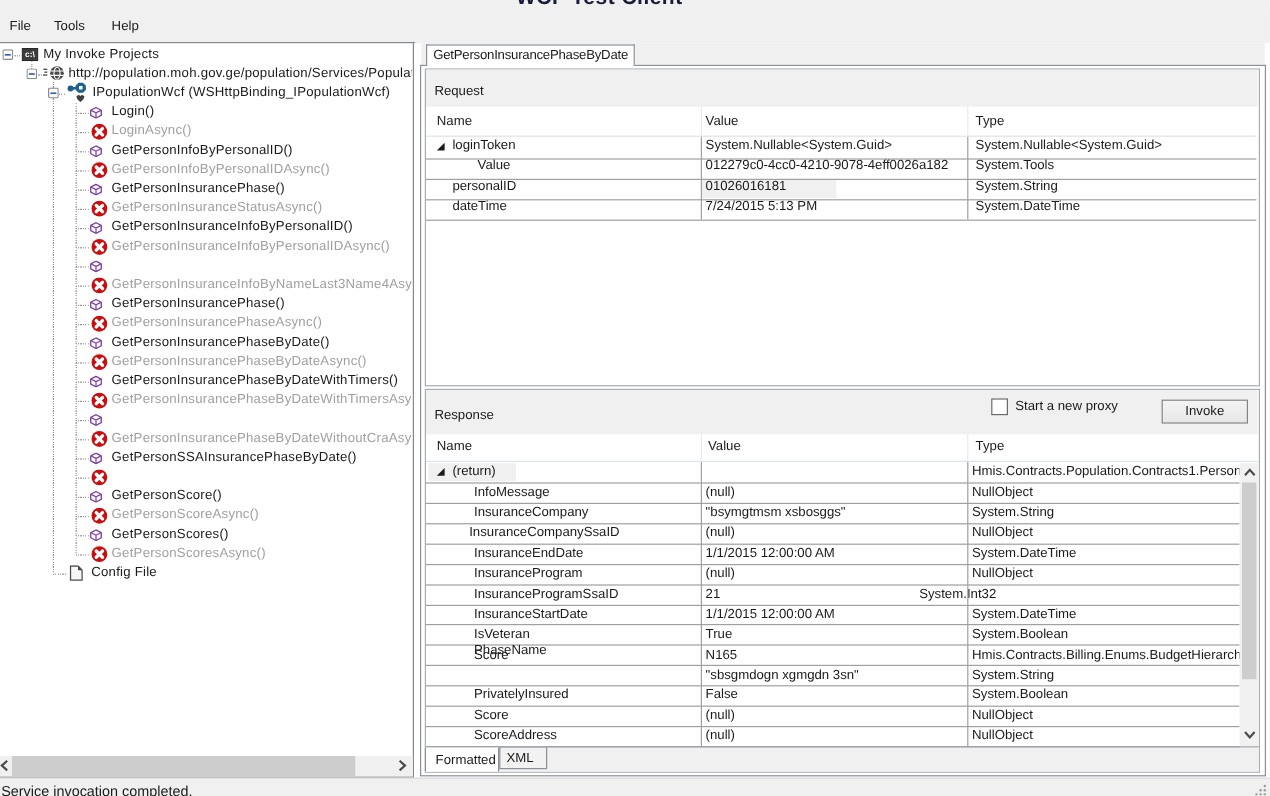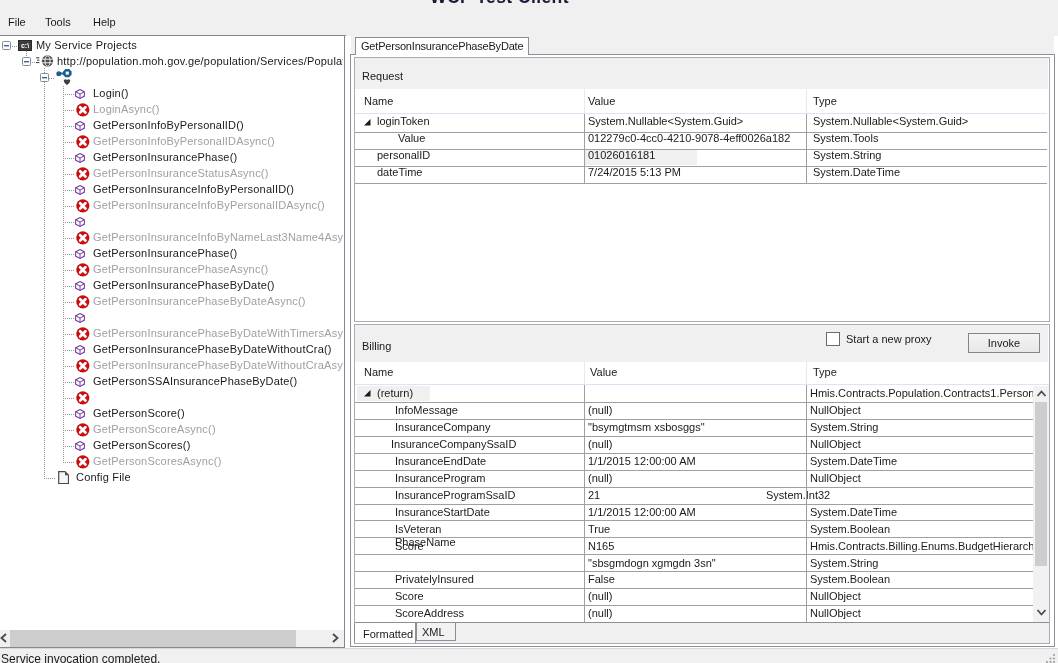--- a/index.html
+++ b/index.html
@@ -23,40 +23,41 @@
 <div class="ab" style="left:-1px;top:35px;width:346px;height:613px;background:#fff;border:1px solid #828790"></div>
 <div class="ab" style="left:0;top:36px;width:343px;height:588px;overflow:hidden">
 <div class="vdot" style="left:26px;top:15px;height:7px"></div>
 <div class="vdot" style="left:44px;top:32px;height:410px"></div>
 <div class="vdot" style="left:63px;top:50px;height:376px"></div>
 <div class="hdot" style="left:11.5px;top:9.5px;width:6px"></div>
 <svg class="ab" style="left:18px;top:4.0px" width="14" height="11" viewBox="0 0 14 11">
       <rect x="0.5" y="0.5" width="13" height="10" fill="#3d3d3d" stroke="#2a2a2a"></rect>
       <text x="7" y="7.8" font-family="Liberation Sans" font-size="7" font-weight="bold" fill="#fff" text-anchor="middle">c:\</text>
     </svg>
-<div class="ab nw tl" style="left:36px;top:3.0px">My Service Projects</div>
+<div class="ab nw tl" style="left:36px;top:3.0px">My Invoke Projects</div>
 <div class="hdot" style="left:30px;top:25.5px;width:7px"></div>
 <svg class="ab" style="left:36px;top:19.0px" width="18" height="13" viewBox="0 0 18 13">
       <rect x="0" y="2.2" width="3.4" height="1.1" fill="#4a4a4a"></rect>
       <rect x="1" y="4.6" width="2.4" height="1.1" fill="#4a4a4a"></rect>
       <rect x="0" y="7" width="3.4" height="1.1" fill="#4a4a4a"></rect>
       <circle cx="11.5" cy="6" r="5.7" fill="#4a4a4a"></circle>
       <ellipse cx="11.5" cy="6" rx="2.5" ry="5" fill="none" stroke="#fff" stroke-width="0.9"></ellipse>
       <line x1="6" y1="4.2" x2="17" y2="4.2" stroke="#fff" stroke-width="0.9"></line>
       <line x1="6" y1="7.8" x2="17" y2="7.8" stroke="#fff" stroke-width="0.9"></line>
     </svg>
 <div class="ab nw tl" style="left:57px;top:19.0px">http://population.moh.gov.ge/population/Services/PopulationService.svc</div>
 <div class="hdot" style="left:49px;top:41.5px;width:6px"></div>
 <svg class="ab" style="left:55px;top:30.5px" width="18" height="19" viewBox="0 0 18 19">
       <circle cx="3.8" cy="6.8" r="2.5" fill="#1a6190"></circle>
       <path d="M3.8 6.8 L12.3 6.1" stroke="#1a6190" stroke-width="2"></path>
       <path d="M10.4 2 L14.2 2 L16.6 4.4 L16.6 7.8 L14.2 10.2 L10.4 10.2 L8 7.8 L8 4.4 Z" fill="#1a6190"></path>
       <rect x="10.8" y="4.6" width="3" height="3" fill="#fff"></rect>
       <path d="M8.7 13.5 q1.6-2.4 3.3-0.4 q1.7-2 3.3 0.4 q0 2.2-3.3 4.4 q-3.3-2.2-3.3-4.4 Z" fill="#3f3f3f"></path>
     </svg>
+<div class="ab nw tl" style="left:77px;top:35.0px">IPopulationWcf (WSHttpBinding_IPopulationWcf)</div>
 <div class="hdot" style="left:63px;top:57.5px;width:11px"></div>
 <svg class="ab" style="left:75px;top:52.5px" width="10" height="10" viewBox="0 0 10 10">
       <path d="M5 0.6 L9.4 2.9 L9.4 7.1 L5 9.4 L0.6 7.1 L0.6 2.9 Z" fill="#fff" stroke="#7a3da0" stroke-width="1.1"></path>
       <path d="M5 5 L5 9.2 M5 5 L1 3 M5 5 L9 3" fill="none" stroke="#7a3da0" stroke-width="1"></path>
     </svg>
 <div class="ab nw tl" style="left:93px;top:51.0px">Login()</div>
 <div class="hdot" style="left:63px;top:73.5px;width:11px"></div>
 <svg class="ab" style="left:75.5px;top:66.5px" width="14" height="14" viewBox="0 0 14 14">
       <circle cx="6.8" cy="6.8" r="6.6" fill="#cb0d0d"></circle>
       <path d="M4.2 4.2 L9.4 9.4 M9.4 4.2 L4.2 9.4" stroke="#fff" stroke-width="2.8" stroke-linecap="round"></path>
@@ -131,32 +132,32 @@
 <svg class="ab" style="left:75.5px;top:258.5px" width="14" height="14" viewBox="0 0 14 14">
       <circle cx="6.8" cy="6.8" r="6.6" fill="#cb0d0d"></circle>
       <path d="M4.2 4.2 L9.4 9.4 M9.4 4.2 L4.2 9.4" stroke="#fff" stroke-width="2.8" stroke-linecap="round"></path>
     </svg>
 <div class="ab nw tl gray" style="left:93px;top:259.0px">GetPersonInsurancePhaseByDateAsync()</div>
 <div class="hdot" style="left:63px;top:281.5px;width:11px"></div>
 <svg class="ab" style="left:75px;top:276.5px" width="10" height="10" viewBox="0 0 10 10">
       <path d="M5 0.6 L9.4 2.9 L9.4 7.1 L5 9.4 L0.6 7.1 L0.6 2.9 Z" fill="#fff" stroke="#7a3da0" stroke-width="1.1"></path>
       <path d="M5 5 L5 9.2 M5 5 L1 3 M5 5 L9 3" fill="none" stroke="#7a3da0" stroke-width="1"></path>
     </svg>
+<div class="ab nw tl" style="left:93px;top:275.0px">GetPersonInsurancePhaseByDateWithTimers()</div>
 <div class="hdot" style="left:63px;top:297.5px;width:11px"></div>
 <svg class="ab" style="left:75.5px;top:290.5px" width="14" height="14" viewBox="0 0 14 14">
       <circle cx="6.8" cy="6.8" r="6.6" fill="#cb0d0d"></circle>
       <path d="M4.2 4.2 L9.4 9.4 M9.4 4.2 L4.2 9.4" stroke="#fff" stroke-width="2.8" stroke-linecap="round"></path>
     </svg>
 <div class="ab nw tl gray" style="left:93px;top:291.0px">GetPersonInsurancePhaseByDateWithTimersAsync()</div>
 <div class="hdot" style="left:63px;top:313.5px;width:11px"></div>
 <svg class="ab" style="left:75px;top:308.5px" width="10" height="10" viewBox="0 0 10 10">
       <path d="M5 0.6 L9.4 2.9 L9.4 7.1 L5 9.4 L0.6 7.1 L0.6 2.9 Z" fill="#fff" stroke="#7a3da0" stroke-width="1.1"></path>
       <path d="M5 5 L5 9.2 M5 5 L1 3 M5 5 L9 3" fill="none" stroke="#7a3da0" stroke-width="1"></path>
     </svg>
-<div class="ab nw tl" style="left:93px;top:307.0px">GetPersonInsurancePhaseByDateWithoutCra()</div>
 <div class="hdot" style="left:63px;top:329.5px;width:11px"></div>
 <svg class="ab" style="left:75.5px;top:322.5px" width="14" height="14" viewBox="0 0 14 14">
       <circle cx="6.8" cy="6.8" r="6.6" fill="#cb0d0d"></circle>
       <path d="M4.2 4.2 L9.4 9.4 M9.4 4.2 L4.2 9.4" stroke="#fff" stroke-width="2.8" stroke-linecap="round"></path>
     </svg>
 <div class="ab nw tl gray" style="left:93px;top:323.0px">GetPersonInsurancePhaseByDateWithoutCraAsync()</div>
 <div class="hdot" style="left:63px;top:345.5px;width:11px"></div>
 <svg class="ab" style="left:75px;top:340.5px" width="10" height="10" viewBox="0 0 10 10">
       <path d="M5 0.6 L9.4 2.9 L9.4 7.1 L5 9.4 L0.6 7.1 L0.6 2.9 Z" fill="#fff" stroke="#7a3da0" stroke-width="1.1"></path>
       <path d="M5 5 L5 9.2 M5 5 L1 3 M5 5 L9 3" fill="none" stroke="#7a3da0" stroke-width="1"></path>
@@ -248,21 +249,21 @@
 <div class="ab nw" style="left:588px;top:132px">012279c0-4cc0-4210-9078-4eff0026a182</div>
 <div class="ab nw" style="left:813px;top:132px">System.Tools</div>
 <div class="ab nw" style="left:377px;top:149px">personalID</div>
 <div class="ab nw" style="left:588px;top:149px">01026016181</div>
 <div class="ab nw" style="left:813px;top:149px">System.String</div>
 <div class="ab nw" style="left:377px;top:166px">dateTime</div>
 <div class="ab nw" style="left:588px;top:166px">7/24/2015 5:13 PM</div>
 <div class="ab nw" style="left:813px;top:166px">System.DateTime</div>
 <div class="ab" style="left:354px;top:324px;width:696px;height:320px;background:#fff;border:1px solid #a8adb3"></div>
 <div class="ab" style="left:355px;top:325px;width:693px;height:37px;background:#f0f0f0"></div>
-<div class="ab" style="left:362px;top:340px">Billing</div>
+<div class="ab" style="left:362px;top:340px">Response</div>
 <div class="ab" style="left:826px;top:332px;width:14px;height:14px;background:#fff;border:1px solid #6b6b6b"></div>
 <div class="ab nw" style="left:846px;top:333px">Start a new proxy</div>
 <div class="ab" style="left:968px;top:333px;width:72px;height:20px;background:linear-gradient(#f4f4f4,#e7e7e7);border:1px solid #858585;text-align:center;line-height:18px">Invoke</div>
 <div class="ab nw" style="left:364px;top:366px">Name</div>
 <div class="ab nw" style="left:590px;top:366px">Value</div>
 <div class="ab nw" style="left:813px;top:366px">Type</div>
 <div class="ab" style="left:355px;top:384px;width:694px;height:1px;background:#dce4f2"></div>
 <div class="ab" style="left:584px;top:362px;width:1px;height:22px;background:#e4eaf4"></div>
 <div class="ab" style="left:806px;top:362px;width:1px;height:22px;background:#e4eaf4"></div>
 <div class="ab" style="left:357px;top:386px;width:73px;height:15px;background:#f0f0f0"></div>

